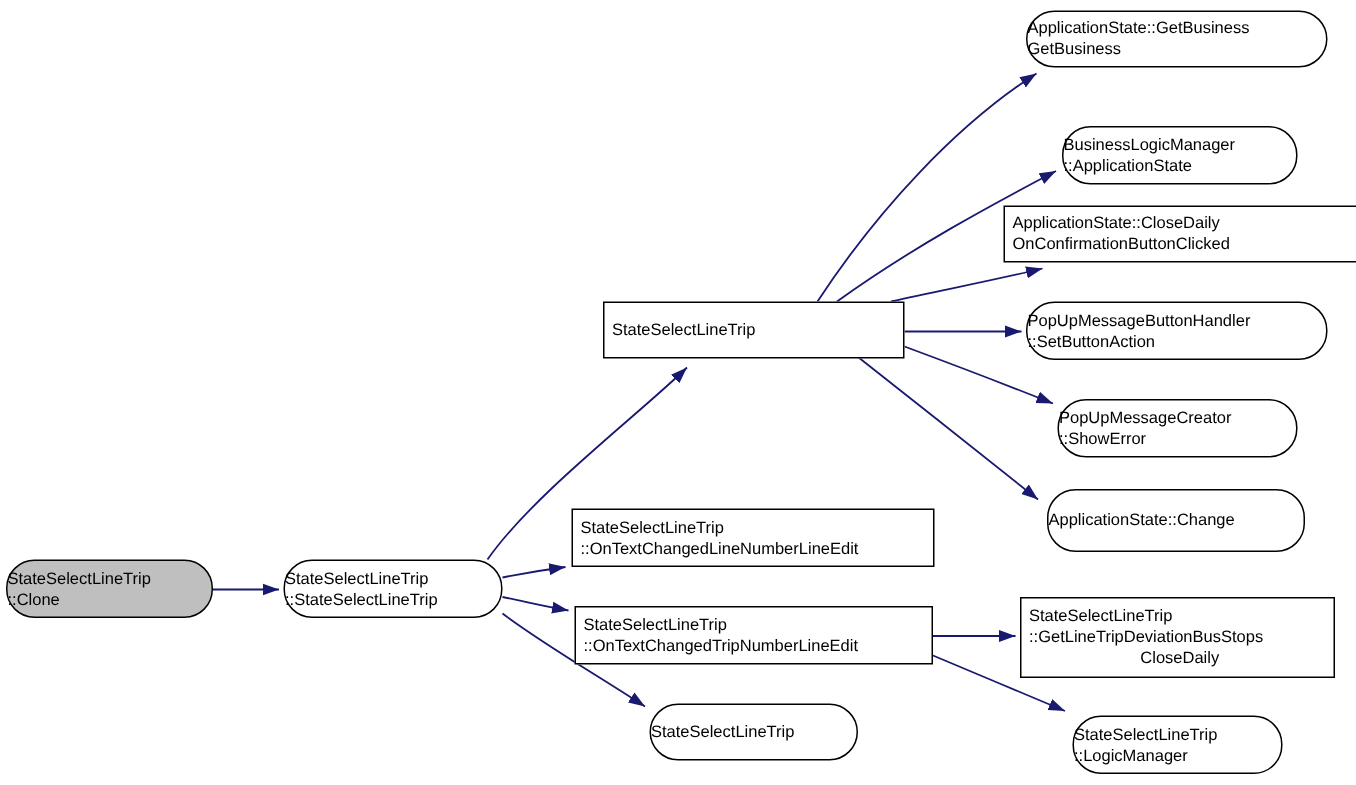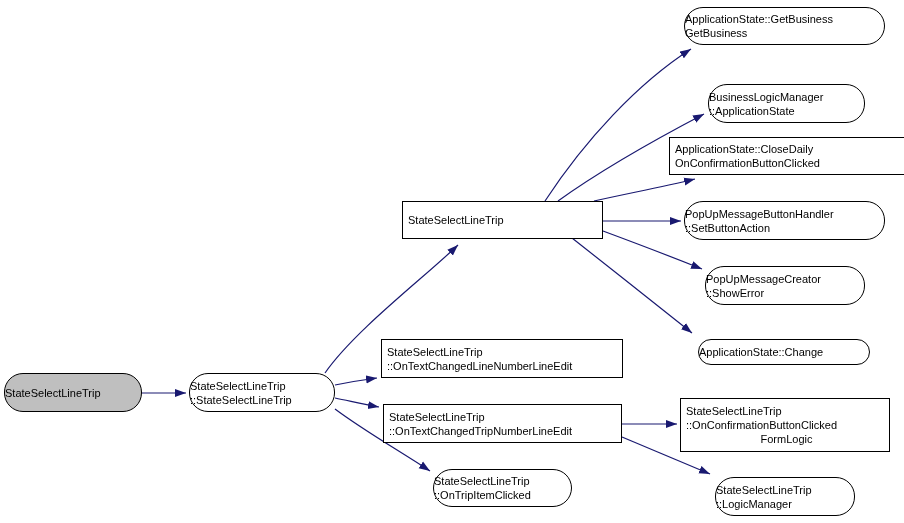--- a/index.html
+++ b/index.html
@@ -64,20 +64,21 @@
     <path class="edge" d="M594,201 C630,193 662,187 695,179" marker-end="url(#ah)"></path>
     <path class="edge" d="M603,221 C630,221 652,221 681,221" marker-end="url(#ah)"></path>
     <path class="edge" d="M603,231 C638,244 672,257 702,269" marker-end="url(#ah)"></path>
     <path class="edge" d="M572,238 C610,268 657,305 692,333" marker-end="url(#ah)"></path>
     <path class="edge" d="M622,424 C640,424 658,424 677,424" marker-end="url(#ah)"></path>
     <path class="edge" d="M622,437 C650,449 682,462 710,474" marker-end="url(#ah)"></path>
   </svg>
 
   <div class="node ta-center highlight" style="left:4px; top:373px; width:138px; height:39px;">
     <span>StateSelectLineTrip</span>
+    <span>::Clone</span>
   </div>
 
   <div class="node ta-center" style="left:189px; top:373px; width:146px; height:39px;">
     <span>StateSelectLineTrip</span>
     <span>::StateSelectLineTrip</span>
   </div>
 
   <div class="node ta-left" style="left:402px; top:201px; width:201px; height:38px;">
     <span>StateSelectLineTrip</span>
   </div>
@@ -100,43 +101,42 @@
   <div class="node ta-center" style="left:705px; top:266px; width:160px; height:39px;">
     <span>PopUpMessageCreator</span>
     <span>::ShowError</span>
   </div>
 
   <div class="node ta-center" style="left:684px; top:201px; width:201px; height:39px;">
     <span>PopUpMessageButtonHandler</span>
     <span>::SetButtonAction</span>
   </div>
 
-  <div class="node ta-center" style="left:698px; top:339px; width:172px; height:26px;">
+  <div class="node ta-center" style="left:698px; top:326px; width:172px; height:42px;">
     <span>ApplicationState::Change</span>
   </div>
 
   <div class="node ta-left" style="left:381px; top:339px; width:242px; height:39px;">
     <span>StateSelectLineTrip</span>
     <span>::OnTextChangedLineNumberLineEdit</span>
   </div>
 
   <div class="node ta-left" style="left:383px; top:404px; width:239px; height:39px;">
     <span>StateSelectLineTrip</span>
     <span>::OnTextChangedTripNumberLineEdit</span>
   </div>
 
   <div class="node ta-center" style="left:433px; top:469px; width:139px; height:38px;">
     <span>StateSelectLineTrip</span>
-    <span>::OnTripItemClicked</span>
   </div>
 
   <div class="node ta-left" style="left:680px; top:398px; width:210px; height:54px;">
     <span>StateSelectLineTrip</span>
-    <span>::OnConfirmationButtonClicked</span>
-    <span class="line-center">FormLogic</span>
+    <span>::GetLineTripDeviationBusStops</span>
+    <span class="line-center">CloseDaily</span>
   </div>
 
   <div class="node ta-center" style="left:715px; top:477px; width:140px; height:39px;">
     <span>StateSelectLineTrip</span>
     <span>::LogicManager</span>
   </div>
 
 </div>
 
 </body></html>

